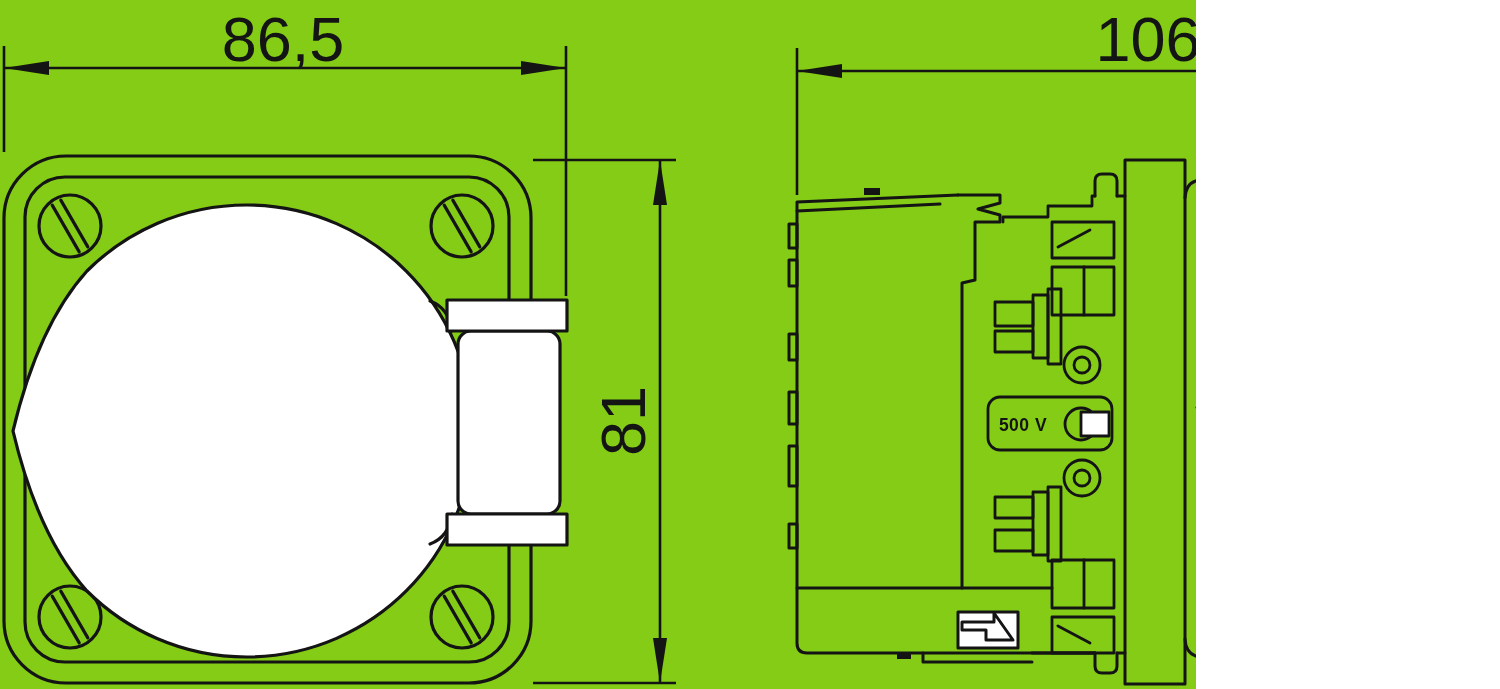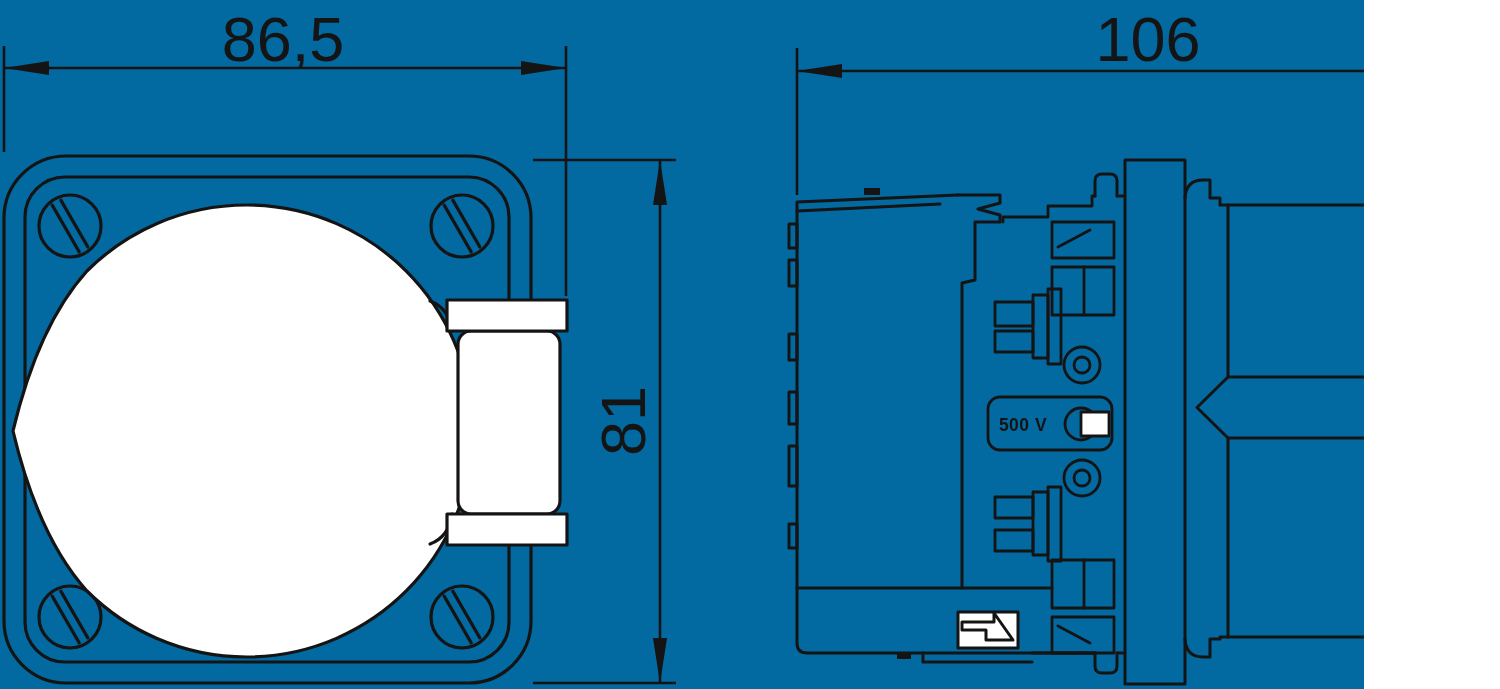--- a/index.html
+++ b/index.html
@@ -1,19 +1,19 @@
 <!DOCTYPE html>
 <html><head>
 <meta charset="utf-8">
 <style>
   html,body{margin:0;padding:0;background:#fff;}
   .canvas{
     position:relative;
-    width:1364px;height:689px;
-    background:#0369a1;
+    width:1196px;height:689px;
+    background:#84cc16;
     font-family:"Liberation Sans", sans-serif;
     overflow:hidden;
     text-align:right;
   }
   svg{display:block;}
   .dim-text{
     font-family:"Liberation Sans", sans-serif;
     font-size:63px;
     fill:#141414;
   }

